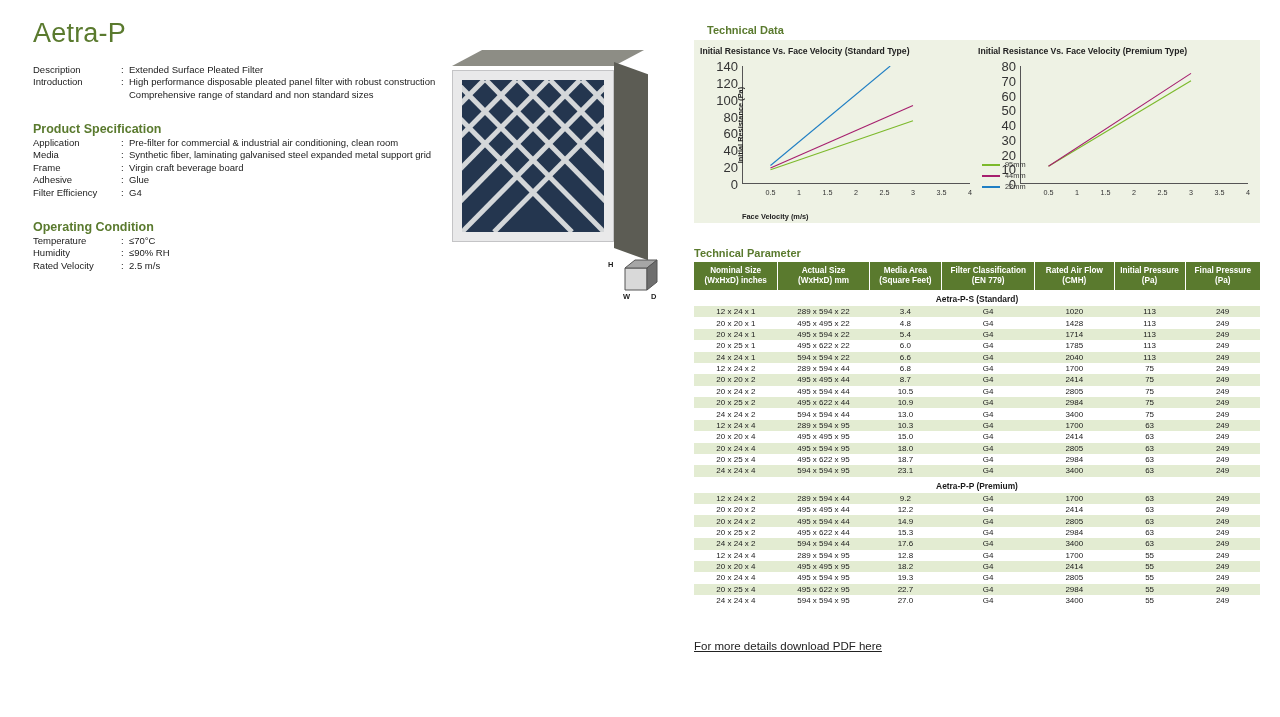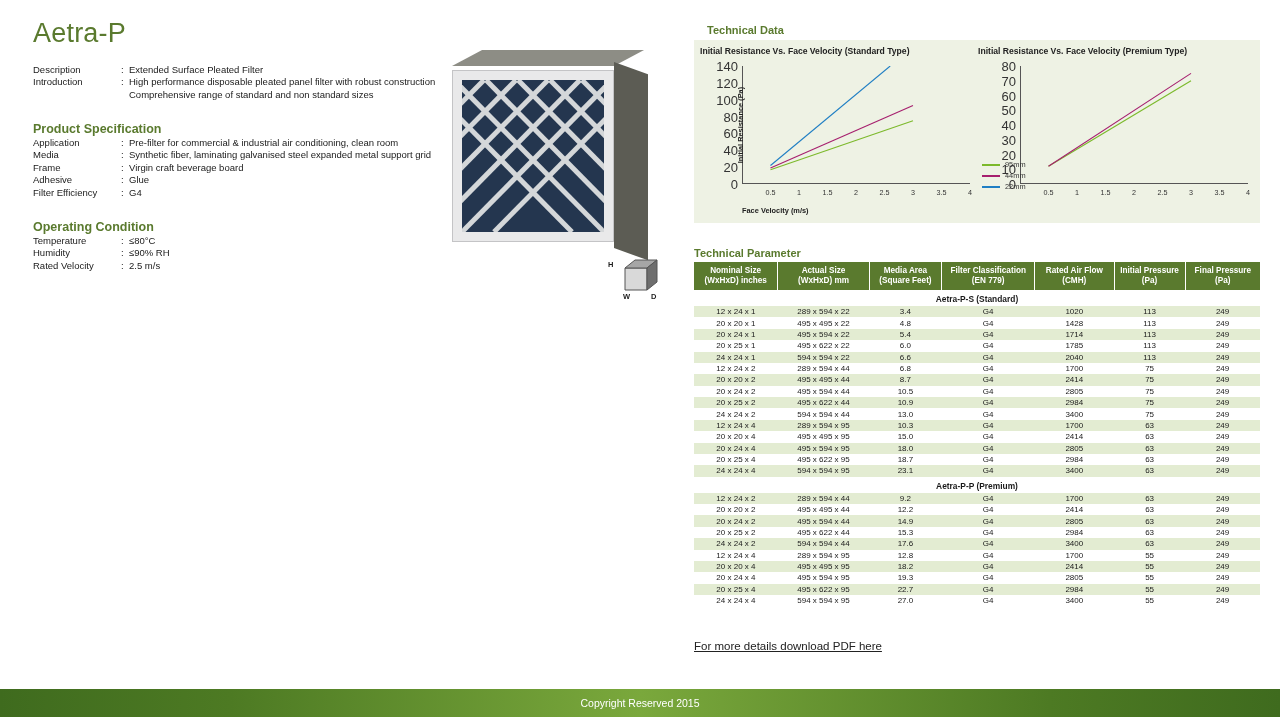--- a/index.html
+++ b/index.html
@@ -77,21 +77,21 @@
     position:absolute; top:100%; margin-top:4px;
     font-size:7.2px; color:#333; transform:translateX(-50%);
     white-space:nowrap;
   }
   .ylabel {
     position:absolute; left:-2px; top:50%;
     transform:translate(-50%,-50%) rotate(-90deg);
     font-size:7.4px; font-weight:bold; color:#222; white-space:nowrap;
   }
   .xlabel {
-    position:absolute; left:0; top:100%; margin-top:22px;
+    position:absolute; left:0; top:100%; margin-top:28px;
     font-size:7.4px; font-weight:bold; color:#222; white-space:nowrap;
   }
   .legend { position:absolute; font-size:7.4px; color:#333;margin-top:38px; }
   .legend-row { display:flex; align-items:center; height:11px; }
   .legend-swatch { width:18px; height:2px; margin-right:5px; }
 
   
   .tbl-head-label { position:absolute; left:694px; top:247px; }
   table.param {
     position:absolute; left:694px; top:262px; width:566px;
@@ -186,21 +186,21 @@
         <div class="kv-colon">:</div>
         <div class="kv-value">G4</div>
       </div>
     </div>
 
     <div class="section-head" style="left:33px; top:220px;">Operating Condition</div>
     <div class="kv-block" style="left:33px; top:235px; width:300px;">
       <div class="kv-row">
         <div class="kv-label">Temperature</div>
         <div class="kv-colon">:</div>
-        <div class="kv-value">≤80°C</div>
+        <div class="kv-value">≤70°C</div>
       </div>
       <div class="kv-row">
         <div class="kv-label">Humidity</div>
         <div class="kv-colon">:</div>
         <div class="kv-value">≤90% RH</div>
       </div>
       <div class="kv-row">
         <div class="kv-label">Rated Velocity</div>
         <div class="kv-colon">:</div>
         <div class="kv-value">2.5 m/s</div>
@@ -598,14 +598,13 @@
           <td class="c5">3400</td>
           <td class="c6">55</td>
           <td class="c7">249</td>
         </tr>
       </tbody>
   </table>
 
   <a class="pdf-link" href="#">For more details download PDF here</a>
 
   <div class="footer-top-band"></div>
-  <div class="footer">Copyright Reserved 2015</div>
 </div>
 
 </body></html>

